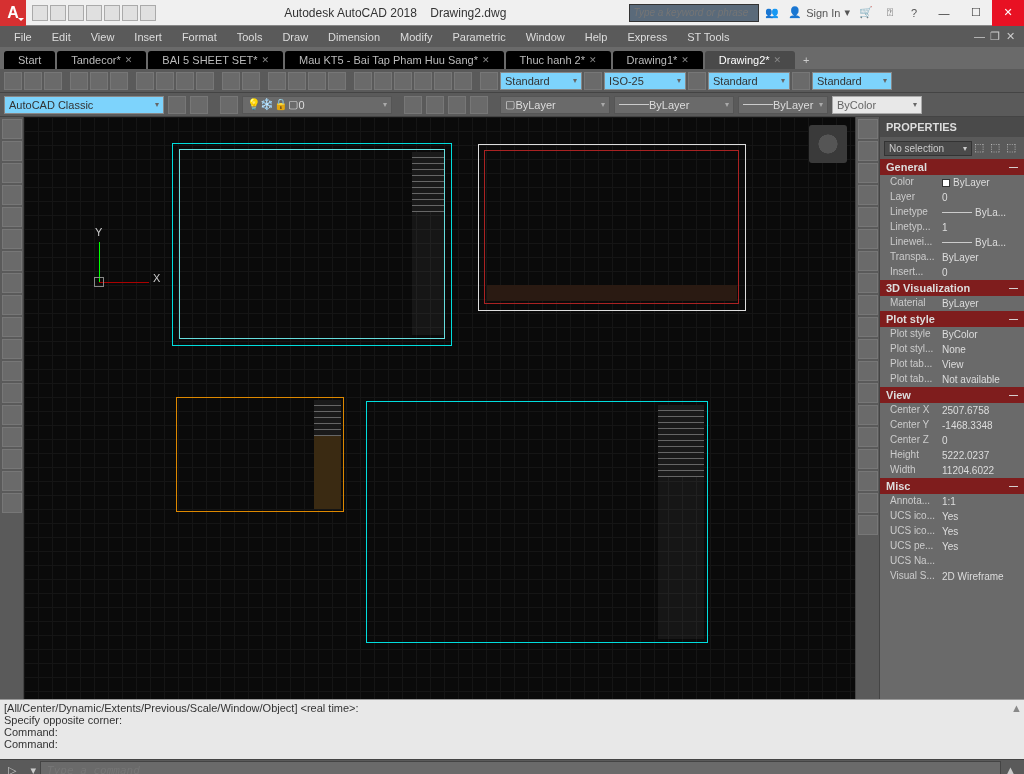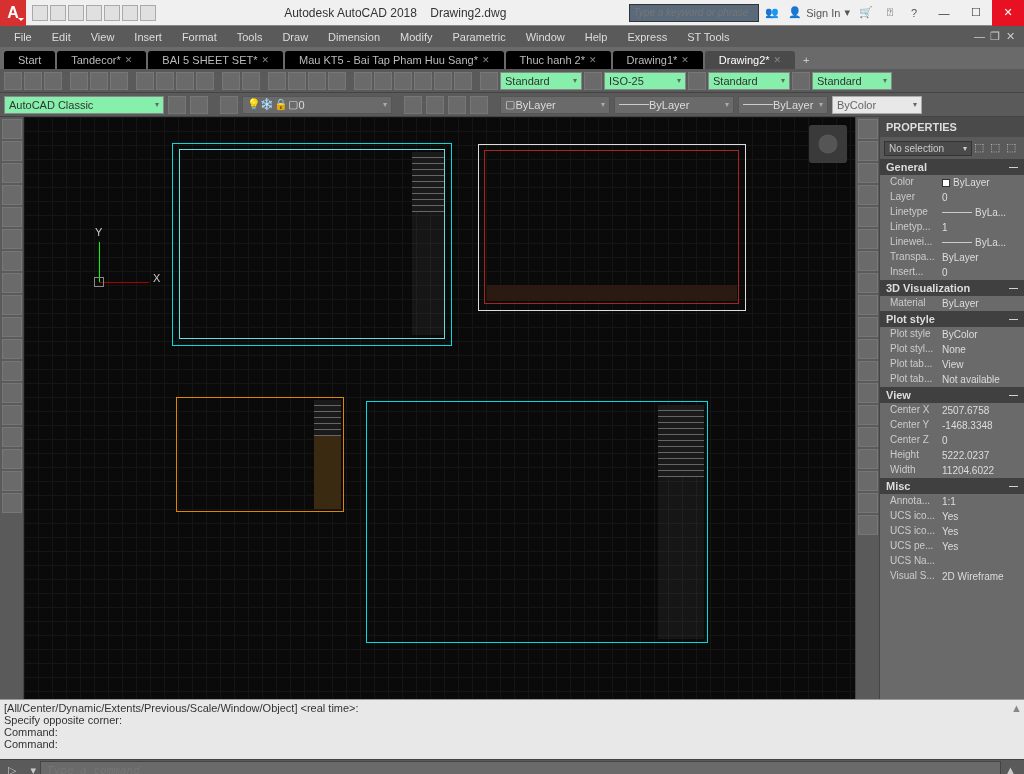--- a/index.html
+++ b/index.html
@@ -22,21 +22,21 @@
 .menu-right { margin-left: auto; display: flex; gap: 2px; }
 .menu-right-btn { width: 14px; height: 14px; color: #ccc; }
 .tabbar { height: 22px; background: #6a6a6a; display: flex; align-items: flex-end; padding: 0 4px; gap: 2px; }
 .doc-tab { padding: 3px 14px; background: #000000; color: #bbb; font-size: 11px; border-radius: 3px 3px 0 0; display: flex; align-items: center; gap: 4px; }
 .doc-tab.active { background: #4a4a4a; color: #fff; }
 .tab-close { font-size: 9px; color: #888; }
 .tab-add { width: 18px; height: 18px; color: #ccc; display: flex; align-items: center; justify-content: center; }
 .toolbar { height: 24px; background: #5a5a5a; display: flex; align-items: center; padding: 0 4px; gap: 2px; border-bottom: 1px solid #444; }
 .tb-btn { width: 18px; height: 18px; background: #6a6a6a; border: 1px solid #777; }
 .tb-sep { width: 4px; }
-.tb-dropdown { height: 18px; background: #86efac; color: #333; border: 1px solid #888; padding: 0 4px; font-size: 11px; display: flex; align-items: center; }
+.tb-dropdown { height: 18px; background: #7dd3fc; color: #333; border: 1px solid #888; padding: 0 4px; font-size: 11px; display: flex; align-items: center; }
 .tb-dd-dark { background: #6a6a6a; color: #ddd; border-color: #555; }
 .tb-dd-light { background: #e8e8e8; color: #666; border-color: #aaa; }
 .chev { margin-left: auto; font-size: 8px; color: #666; }
 .toolbar2 { height: 24px; background: #5a5a5a; display: flex; align-items: center; padding: 0 4px; gap: 4px; border-bottom: 1px solid #444; }
 .workspace-dd { width: 160px; }
 .layer-dd { width: 150px; }
 .main-area { display: flex; height: 582px; }
 .left-tools { width: 24px; background: #5a5a5a; display: flex; flex-direction: column; gap: 2px; padding: 2px; border-right: 1px solid #444; }
 .tool-btn { width: 20px; height: 20px; background: #6a6a6a; border: 1px solid #777; }
 .canvas-wrap { flex: 1; display: flex; flex-direction: column; }
@@ -59,21 +59,21 @@
 .box-red { border-color: #a22; }
 .title-block { position: absolute; background: rgba(255,255,255,0.05); }
 .title-block-line { height: 6px; border-bottom: 1px solid #666; background: #1a1a1a; }
 .viewcube { position: absolute; right: 8px; top: 8px; width: 38px; height: 38px; background: radial-gradient(circle, #555 35%, #3a3a3a 36%); border-radius: 3px; }
 .right-tools { width: 24px; background: #5a5a5a; display: flex; flex-direction: column; gap: 2px; padding: 2px; border-left: 1px solid #444; }
 .props-panel { width: 145px; background: #6a6a6a; display: flex; flex-direction: column; border-left: 1px solid #444; }
 .props-header { height: 20px; background: #4a4a4a; color: #ddd; padding: 2px 6px; font-size: 11px; font-weight: bold; display: flex; align-items: center; }
 .props-tools { height: 22px; display: flex; align-items: center; padding: 2px 4px; gap: 2px; background: #5a5a5a; }
 .props-select { flex: 1; background: #4a4a4a; border: 1px solid #333; color: #ccc; padding: 1px 4px; font-size: 10px; display: flex; align-items: center; }
 .props-tool-icn { width: 14px; height: 14px; color: #ccc; }
-.prop-section { background: #404040; color: #ddd; padding: 2px 6px; font-size: 11px; font-weight: bold; display: flex; align-items: center; }
+.prop-section { background: #7f1d1d; color: #ddd; padding: 2px 6px; font-size: 11px; font-weight: bold; display: flex; align-items: center; }
 .prop-section .collapse { margin-left: auto; font-size: 9px; }
 .prop-row { display: flex; padding: 1px 0; font-size: 10px; height: 15px; }
 .prop-label { width: 60px; padding-left: 10px; color: #ccc; overflow: hidden; white-space: nowrap; text-overflow: ellipsis; }
 .prop-value { flex: 1; color: #ddd; padding-left: 2px; overflow: hidden; white-space: nowrap; display: flex; align-items: center; gap: 3px; }
 .color-swatch { width: 8px; height: 8px; background: #fff; border: 1px solid #333; }
 .line-sample { width: 30px; height: 1px; background: #ccc; display: inline-block; }
 .cmd-history { height: 60px; background: #e8e8e8; color: #333; font-family: Consolas, monospace; font-size: 11px; padding: 2px 4px; border-top: 1px solid #999; overflow: hidden; position: relative; }
 .cmd-history-tools { position: absolute; right: 2px; top: 2px; display: flex; gap: 2px; }
 .cmd-line { height: 21px; background: #5a5a5a; display: flex; align-items: center; padding: 0 4px; border-top: 1px solid #444; }
 .cmd-input { flex: 1; background: #6a6a6a; border: 1px solid #444; color: #999; font-style: italic; padding: 1px 6px; font-family: Consolas, monospace; font-size: 11px; height: 18px; }

